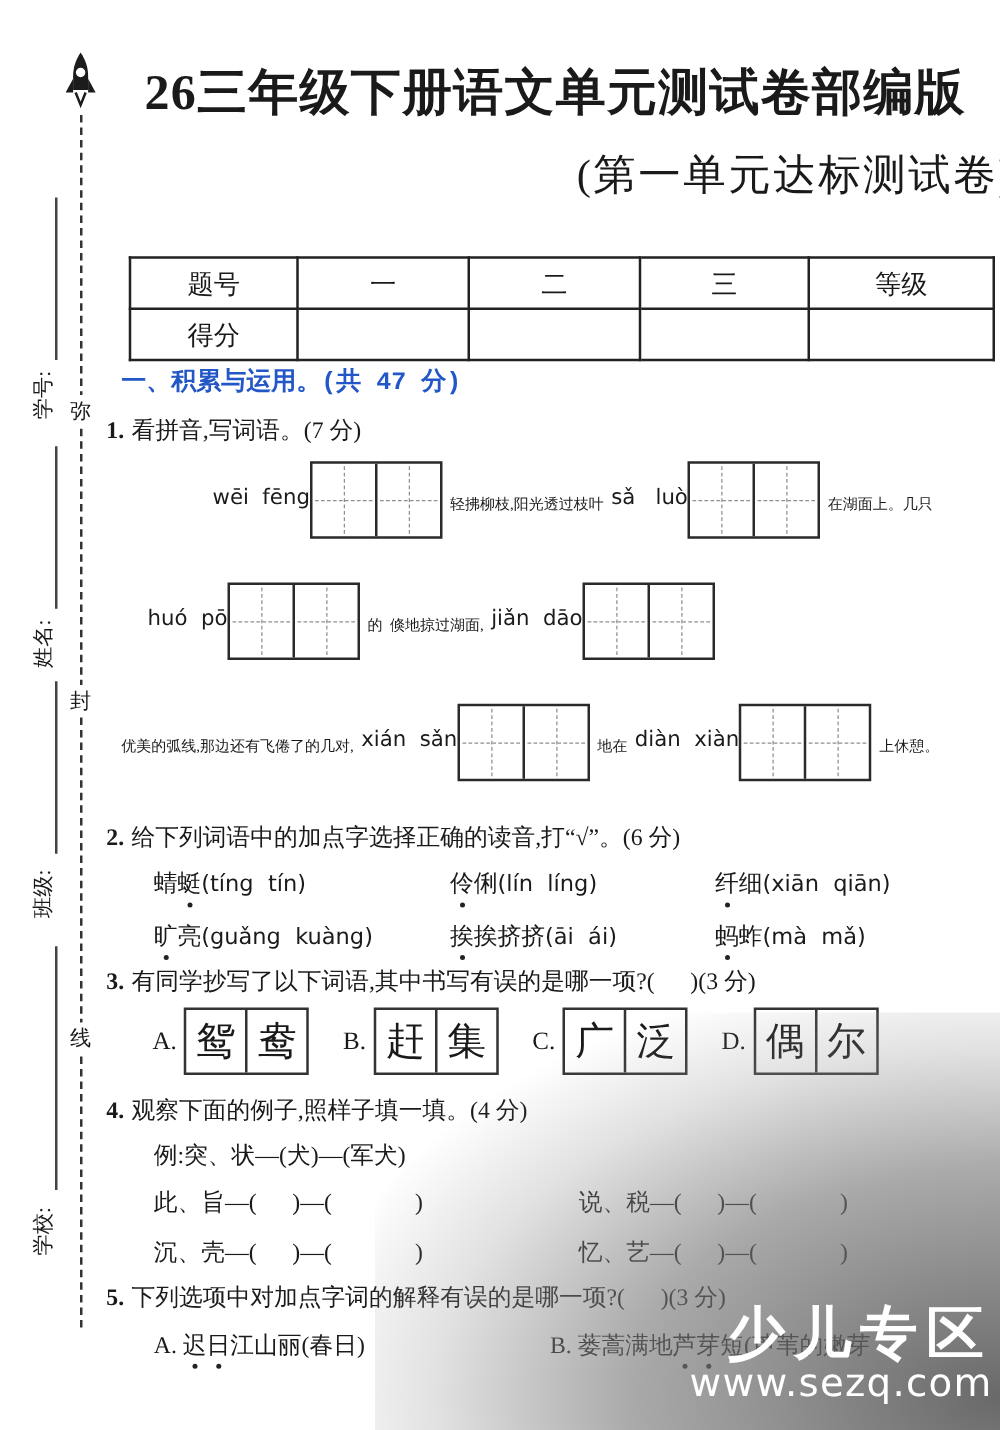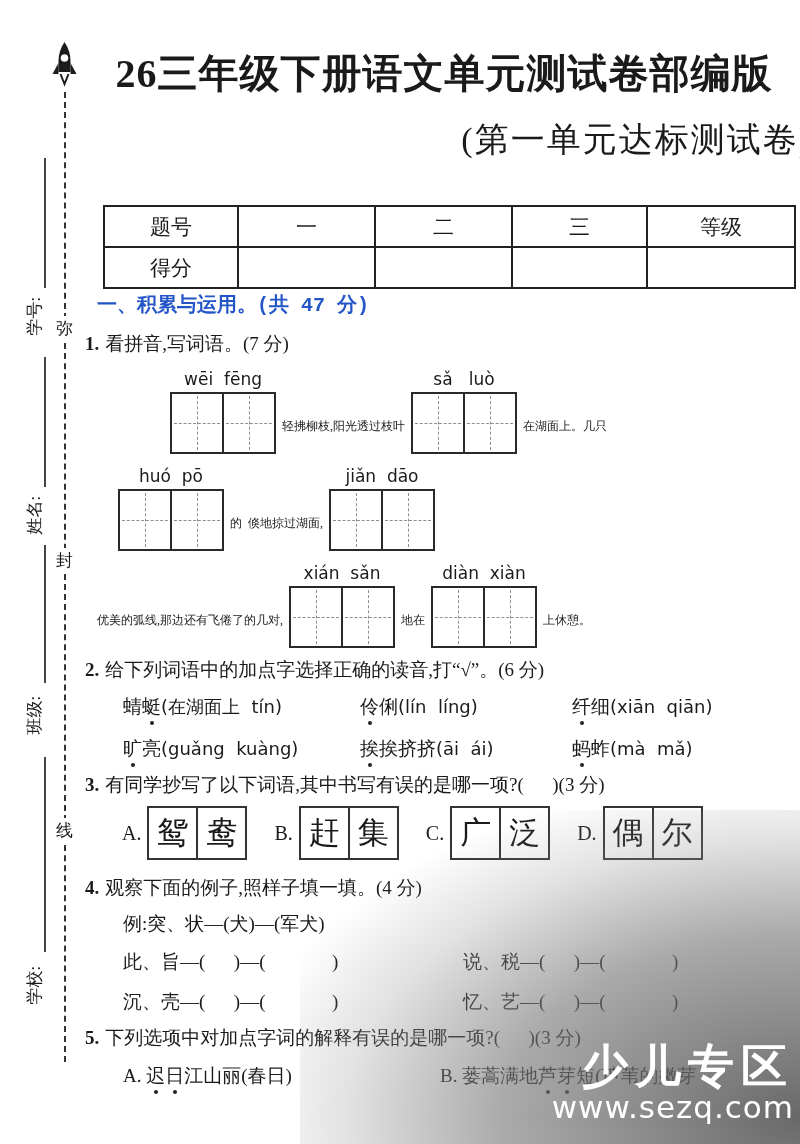--- a/index.html
+++ b/index.html
@@ -28,21 +28,21 @@
 
   
   .sec-head{position:absolute;left:97px;font-size:20px;font-weight:bold;color:#2356c7;
         font-family:Liberation Mono, monospace;white-space:pre;}
   .qtitle{position:absolute;left:85px;font-size:19px;white-space:pre;}
   .qtitle b{margin-right:6px;}
 
   
   .q1row{position:absolute;display:flex;align-items:flex-end;gap:6px;}
   .q1row .txt{font-size:12px;margin-bottom:19px;white-space:nowrap;}
-  .pgroup{display:flex;flex-direction:column;align-items:center;}
+  .pgroup{display:flex;flex-direction:row;align-items:center;}
   .py{font-family:"DejaVu Sans","Liberation Sans",sans-serif;font-size:17px;
         margin-bottom:3px;white-space:pre;line-height:1.2;}
   .wgrid{display:flex;width:106px;height:62px;border:2px solid #2a2a2a;box-sizing:border-box;background:#fff;}
   .wgrid .gc{flex:1;position:relative;}
   .wgrid .gc + .gc{border-left:2px solid #2a2a2a;}
   .wgrid .gc::before{content:"";position:absolute;left:50%;top:2px;bottom:2px;border-left:1px dashed #8f8f8f;}
   .wgrid .gc::after{content:"";position:absolute;top:50%;left:2px;right:2px;border-top:1px dashed #8f8f8f;}
 
   
   .q2row{position:absolute;left:123px;width:670px;height:30px;}
@@ -187,21 +187,21 @@
           <div class="gc"></div>
           <div class="gc"></div>
         </div>
     </div>
     <div class="txt">上休憩。</div>
   </div>
 
   <div class="qtitle" style="top:657px"><b>2.</b><span>给下列词语中的加点字选择正确的读音,打“√”。(6 分)</span></div>
 
   <div class="q2row" style="top:694px">
-    <span class="q2item" style="left:0"><span>蜻</span><span class="jd">蜓</span><span></span><span class="py-in">(在湖面上  tín)</span></span>
+    <span class="q2item" style="left:0"><span>蜻</span><span class="jd">蜓</span><span></span><span class="py-in">(tíng  tín)</span></span>
     <span class="q2item" style="left:237px"><span></span><span class="jd">伶</span><span>俐</span><span class="py-in">(lín  líng)</span></span>
     <span class="q2item" style="left:449px"><span></span><span class="jd">纤</span><span>细</span><span class="py-in">(xiān  qiān)</span></span>
   </div>
   <div class="q2row" style="top:736px">
     <span class="q2item" style="left:0"><span></span><span class="jd">旷</span><span>亮</span><span class="py-in">(guǎng  kuàng)</span></span>
     <span class="q2item" style="left:237px"><span></span><span class="jd">挨</span><span>挨挤挤</span><span class="py-in">(āi  ái)</span></span>
     <span class="q2item" style="left:449px"><span></span><span class="jd">蚂</span><span>蚱</span><span class="py-in">(mà  mǎ)</span></span>
   </div>
 
   <div class="qtitle" style="top:772px"><b>3.</b><span>有同学抄写了以下词语,其中书写有误的是哪一项?(      )(3 分)</span></div>

